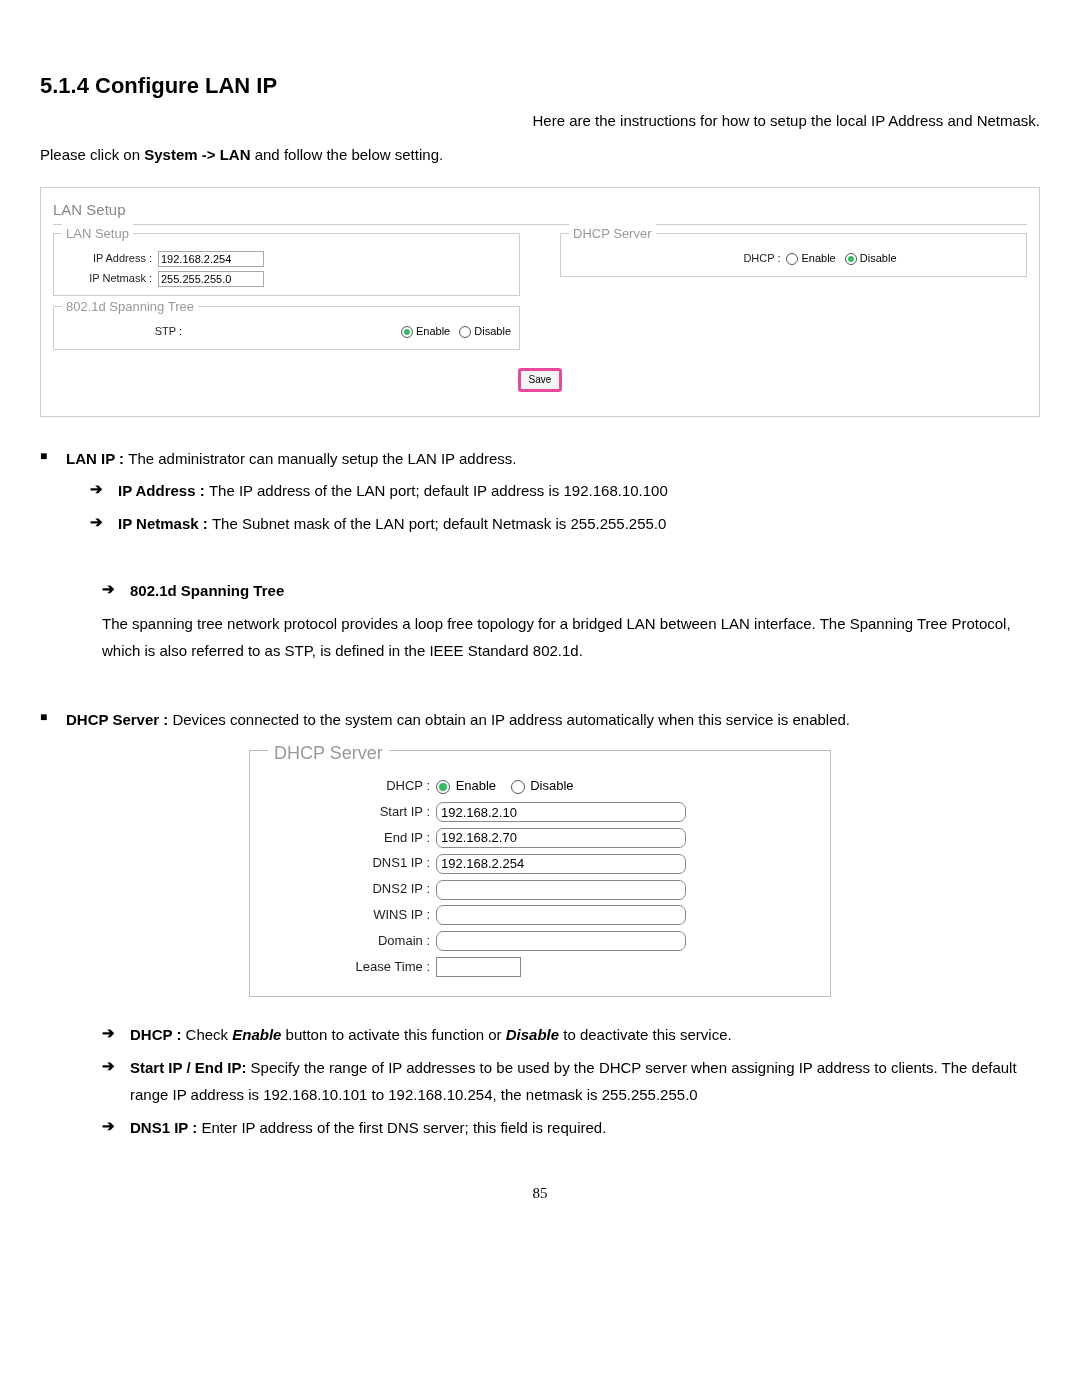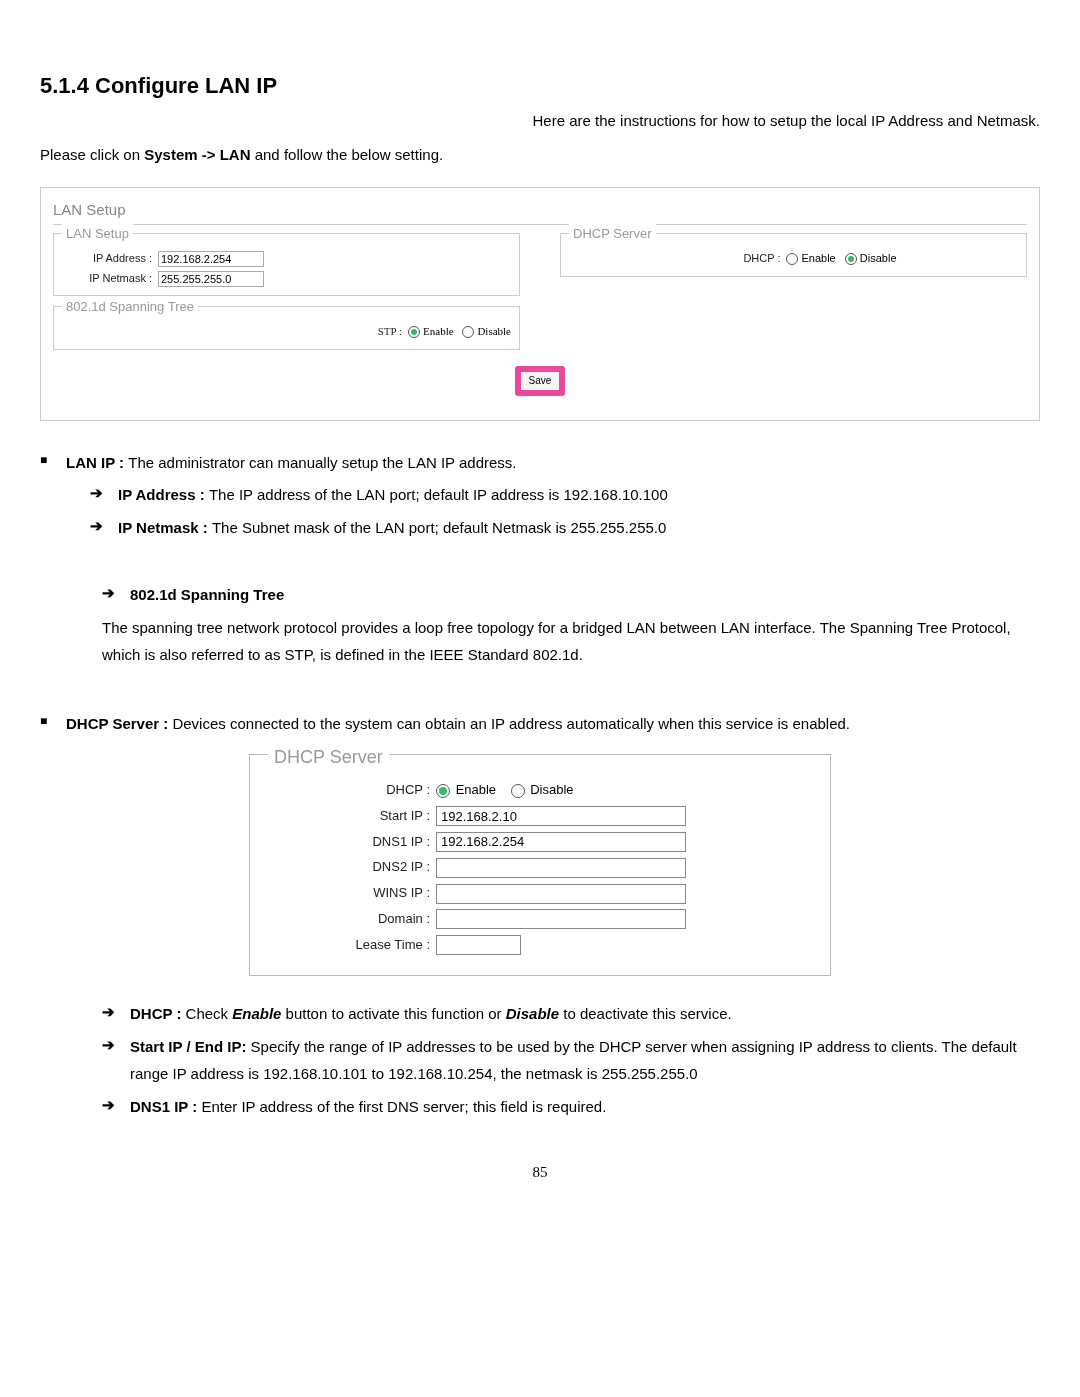--- a/index.html
+++ b/index.html
@@ -85,21 +85,21 @@
   .radio.selected::after {
     content: "";
     position: absolute;
     top: 2px; left: 2px;
     width: 6px; height: 6px;
     background: #3b6;
     border-radius: 50%;
   }
   .save-wrap { text-align: center; margin-top: 6px; }
   .save-btn {
-    border: 6px solid #ec4899;
+    border: 3px solid #ec4899;
     border-radius: 3px;
     font-size: 10px;
     padding: 1px 8px;
     background: #f4f4f4;
     display: inline-block;
   }
 
   
   .top-list { list-style: none; padding: 0; margin: 0; }
   .top-item { display: flex; margin: 10px 0 4px 0; }
@@ -141,21 +141,21 @@
     text-align: right;
     margin-right: 6px;
     color: #222;
   }
   .row2 input[type="text"] {
     border: 1px solid #888;
     height: 18px;
     font-size: 13px;
     padding: 0 4px;
   }
-  .winput { width: 240px; }
+  .winput { width: 240px; border-radius: 7px; }
   .winput-s { width: 75px; }
   .radio2 {
     display: inline-block;
     width: 12px; height: 12px;
     border: 1px solid #555;
     border-radius: 50%;
     position: relative;
     vertical-align: middle;
     margin-right: 2px;
   }
@@ -195,21 +195,21 @@
           <input type="text" value="192.168.2.254" style="">
         </div>
         <div class="row">
           <span class="lbl">IP Netmask :</span>
           <input type="text" value="255.255.255.0" style="">
         </div>
       </div>
 
       <div class="fieldset">
         <div class="legend">802.1d Spanning Tree</div>
-        <div class="row" style="justify-content:flex-end;font-family:Liberation Serif, serif;">
+        <div class="row" style="justify-content:space-between;">
           <span class="lbl" style="width:120px;">STP :</span>
           <span class="radio-group">
             <span class="radio selected"></span>
             <span>Enable</span>
             &nbsp;
             <span class="radio"></span>
             <span>Disable</span>
           </span>
         </div>
       </div>
@@ -292,20 +292,24 @@
         &nbsp;&nbsp;
         <span class="radio2"></span>
         <span>Disable</span>
       </span>
     </div>
     <div class="row2">
       <span class="lbl2">Start IP :</span>
       <input type="text" class="winput" value="192.168.2.10" style="">
     </div>
     <div class="row2">
+      <span class="lbl2">End IP :</span>
+      <input type="text" class="winput" value="192.168.2.70" style="">
+    </div>
+    <div class="row2">
       <span class="lbl2">DNS1 IP :</span>
       <input type="text" class="winput" value="192.168.2.254" style="">
     </div>
     <div class="row2">
       <span class="lbl2">DNS2 IP :</span>
       <input type="text" class="winput" value="" style="">
     </div>
     <div class="row2">
       <span class="lbl2">WINS IP :</span>
       <input type="text" class="winput" value="" style="">

